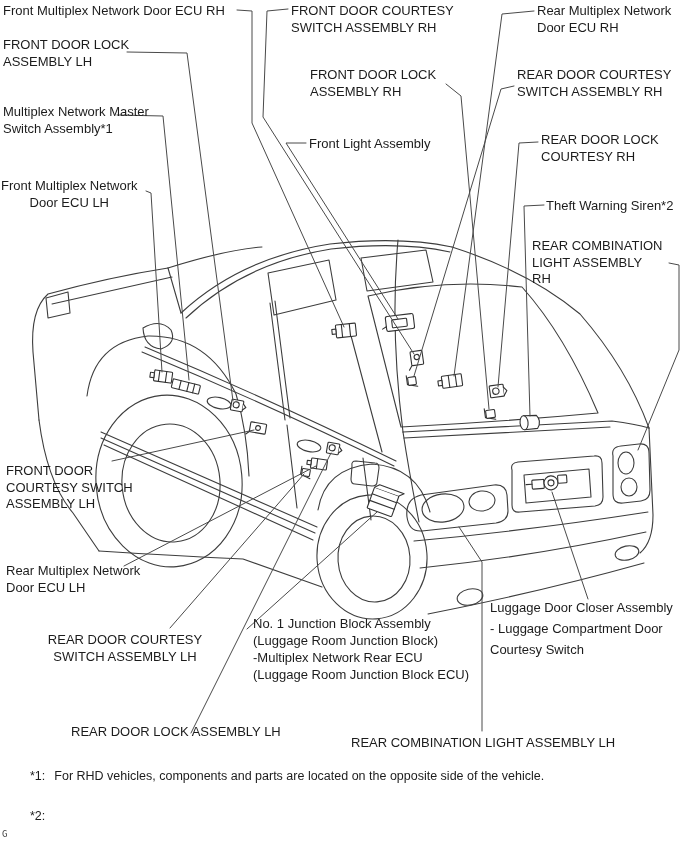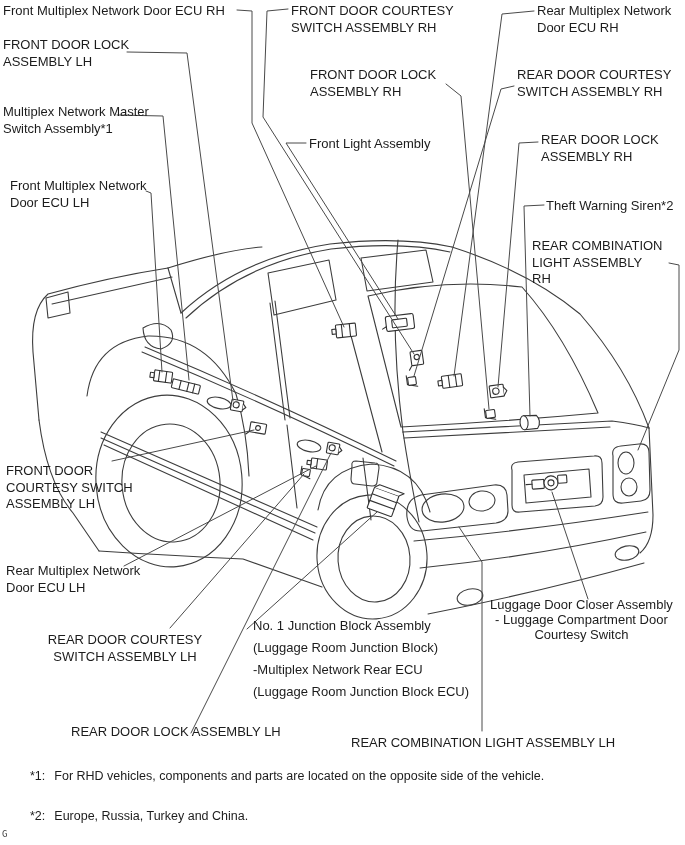--- a/index.html
+++ b/index.html
@@ -217,57 +217,56 @@
       <polyline points="191,733 331,453"></polyline>
       <polyline points="459,527 482,562 482,731"></polyline>
     </g>
   </svg>
 
   <div class="lbl" style="left:3px;top:3px;">Front Multiplex Network Door ECU RH</div>
   <div class="lbl" style="left:3px;top:37px;">FRONT DOOR LOCK
 ASSEMBLY LH</div>
   <div class="lbl" style="left:3px;top:104px;">Multiplex Network Master
 Switch Assembly*1</div>
-  <div class="lbl" style="left:10px;top:178px;">Front Multiplex Network
+  <div class="lbl" style="left:1px;top:178px;text-align:center;">Front Multiplex Network
 Door ECU LH</div>
   <div class="lbl" style="left:291px;top:3px;">FRONT DOOR COURTESY
 SWITCH ASSEMBLY RH</div>
   <div class="lbl" style="left:310px;top:67px;">FRONT DOOR LOCK
 ASSEMBLY RH</div>
   <div class="lbl" style="left:309px;top:136px;">Front Light Assembly</div>
   <div class="lbl" style="left:537px;top:3px;">Rear Multiplex Network
 Door ECU RH</div>
   <div class="lbl" style="left:517px;top:67px;">REAR DOOR COURTESY
 SWITCH ASSEMBLY RH</div>
   <div class="lbl" style="left:541px;top:132px;">REAR DOOR LOCK
-ASSEMBLY RH</div>
+COURTESY RH</div>
   <div class="lbl" style="left:546px;top:198px;">Theft Warning Siren*2</div>
   <div class="lbl" style="left:532px;top:238px;">REAR COMBINATION
 LIGHT ASSEMBLY
 RH</div>
   <div class="lbl" style="left:6px;top:463px;">FRONT DOOR
 COURTESY SWITCH
 ASSEMBLY LH</div>
   <div class="lbl" style="left:6px;top:563px;">Rear Multiplex Network
 Door ECU LH</div>
   <div class="lbl center" style="left:40px;top:632px;width:170px;">REAR DOOR COURTESY
 SWITCH ASSEMBLY LH</div>
-  <div class="lbl" style="left:253px;top:615px;line-height:22px;">No. 1 Junction Block Assembly
+  <div class="lbl" style="left:253px;top:615px;line-height:17px;">No. 1 Junction Block Assembly
 (Luggage Room Junction Block)
 -Multiplex Network Rear ECU
 (Luggage Room Junction Block ECU)</div>
-  <div class="lbl" style="left:490px;top:597px;line-height:15px;text-align:center;">Luggage Door Closer Assembly
+  <div class="lbl" style="left:490px;top:597px;line-height:21px;">Luggage Door Closer Assembly
 - Luggage Compartment Door
 Courtesy Switch</div>
   <div class="lbl" style="left:71px;top:716px;margin-top:8px;">REAR DOOR LOCK ASSEMBLY LH</div>
   <div class="lbl" style="left:351px;top:735px;text-align:right;">REAR COMBINATION LIGHT ASSEMBLY LH</div>
 
   <div class="footnote" style="left:30px;top:769px;">
     <span class="mark">*1:</span>
     <span>For RHD vehicles, components and parts are located on the opposite side of the vehicle.</span>
   </div>
   <div class="footnote" style="left:30px;top:809px;">
     <span class="mark">*2:</span>
-    <span>Europe, Russia, Turkey and China.</span>
   </div>
 
   <div id="page-marker">G</div>
 </div>
 
 </body></html>

